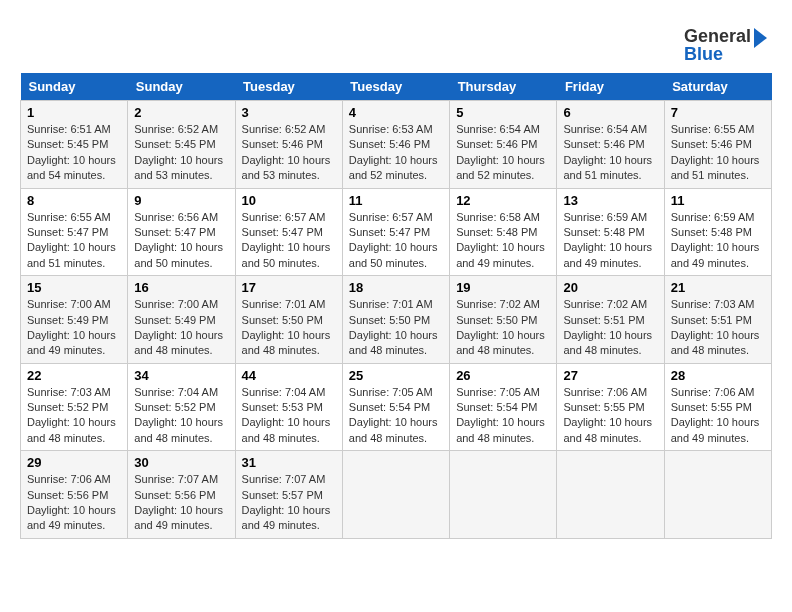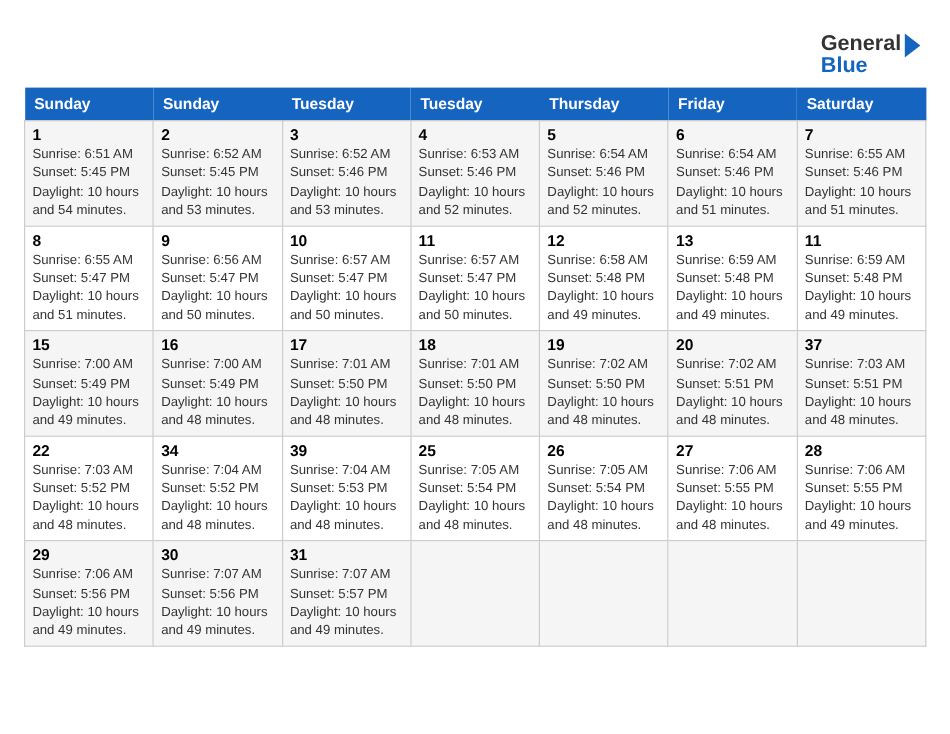--- a/index.html
+++ b/index.html
@@ -263,21 +263,21 @@
         </td>
         <td>
           <span class="day-num">20</span>
         <div class="day-info">
           Sunrise: 7:02 AM<br>
           Sunset: 5:51 PM<br>
           Daylight: 10 hours and 48 minutes.
         </div>
         </td>
         <td>
-          <span class="day-num">37</span>
+          <span class="day-num">21</span>
         <div class="day-info">
           Sunrise: 7:03 AM<br>
           Sunset: 5:51 PM<br>
           Daylight: 10 hours and 48 minutes.
         </div>
         </td>
       </tr>
       <tr>
         <td>
           <span class="day-num">22</span>
@@ -289,21 +289,21 @@
         </td>
         <td>
           <span class="day-num">34</span>
         <div class="day-info">
           Sunrise: 7:04 AM<br>
           Sunset: 5:52 PM<br>
           Daylight: 10 hours and 48 minutes.
         </div>
         </td>
         <td>
-          <span class="day-num">39</span>
+          <span class="day-num">44</span>
         <div class="day-info">
           Sunrise: 7:04 AM<br>
           Sunset: 5:53 PM<br>
           Daylight: 10 hours and 48 minutes.
         </div>
         </td>
         <td>
           <span class="day-num">25</span>
         <div class="day-info">
           Sunrise: 7:05 AM<br>

